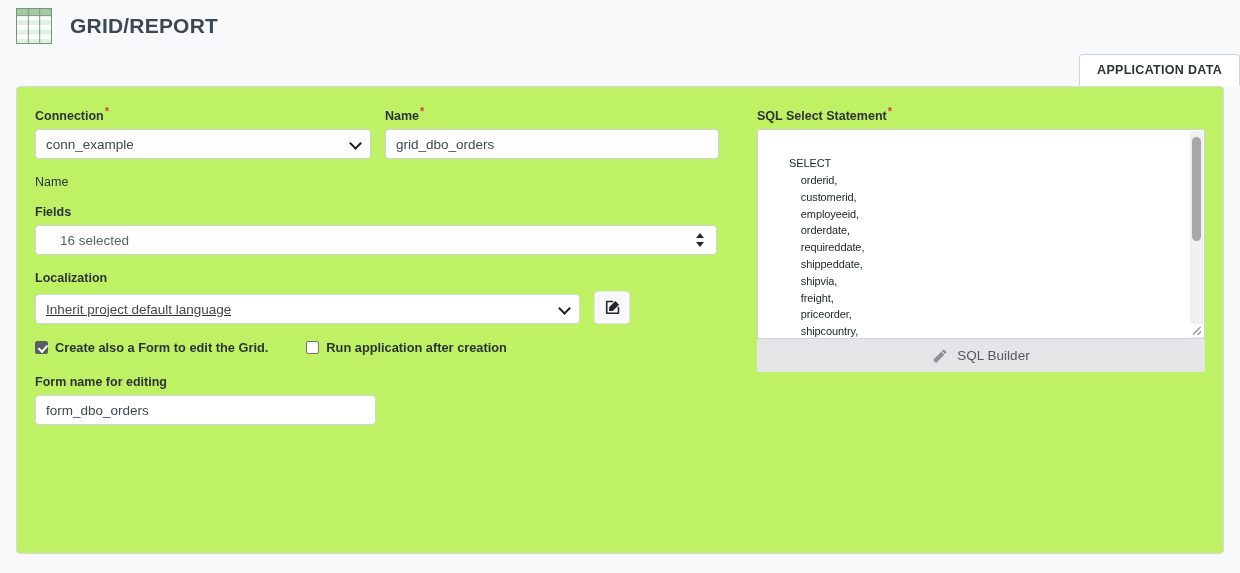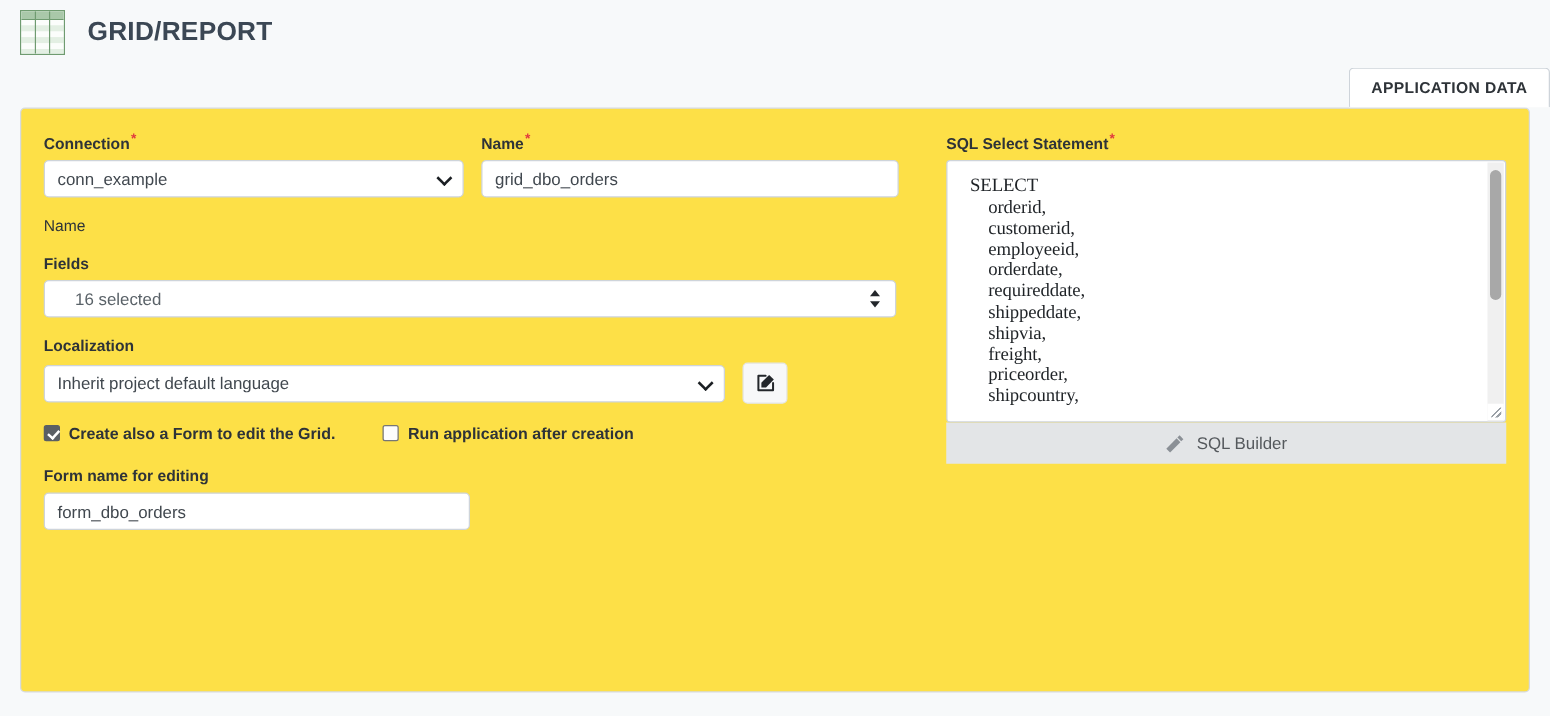--- a/index.html
+++ b/index.html
@@ -68,21 +68,21 @@
     background: #ffffff;
     border-color: #ced4da;
     border-bottom-color: #ffffff;
     position: relative;
     z-index: 3;
   }
 
   
   .panel {
     margin: 0 16px 0 16px;
-    background: #fde047;
+    background: #bef264;
     border: 1px solid #d6dadf;
     border-radius: 4px;
     height: 468px;
     box-sizing: border-box;
     position: relative;
     z-index: 1;
   }
   .panel-inner {
     display: flex;
     padding: 18px 18px 0 18px;
@@ -205,27 +205,27 @@
   .sqlbox {
     border: 1px solid #ced4da;
     border-radius: 3px;
     background: #ffffff;
     height: 210px;
     position: relative;
     overflow: hidden;
     box-sizing: border-box;
   }
   .sqltext {
-    font-family: Liberation Serif, serif;
-    font-size: 15px;
+    font-family: Liberation Sans, sans-serif;
+    font-size: 11px;
     line-height: 16.8px;
     color: #1f2327;
     white-space: pre;
     padding: 9px 0 0 15px;
-    margin: 3px;
+    margin: 16px;
     letter-spacing: -0.1px;
   }
   .sbar {
     position: absolute;
     top: 1px; right: 1px;
     width: 13px;
     height: 208px;
     background: #f0f0f0;
   }
   .sthumb {
@@ -321,21 +321,21 @@
       <div class="field">
         <label class="lbl">Fields</label>
         <div class="sel indent" style="width:682px;">
           <span class="val">16 selected</span>
           <span class="updown"></span>
         </div>
       </div>
 
       <div class="field">
         <label class="lbl">Localization</label>
-        <div class="row" style="align-items:center;">
+        <div class="row" style="align-items:flex-end;text-decoration:underline;">
           <div class="sel" style="width:545px;">
             <span class="val">Inherit project default language</span>
             <span class="chev"></span>
           </div>
           <div class="icon-btn">
             <svg width="17" height="17" viewBox="0 0 20 20" fill="none" stroke="#23272b" stroke-width="1.9" stroke-linecap="round" stroke-linejoin="round">
               <path d="M10 3H3.2v13.8H17V10"></path>
               <path d="M13.3 2.3l4.4 4.4-7.3 7.3H6v-4.4z" fill="#23272b" stroke="none"></path>
             </svg>
           </div>

